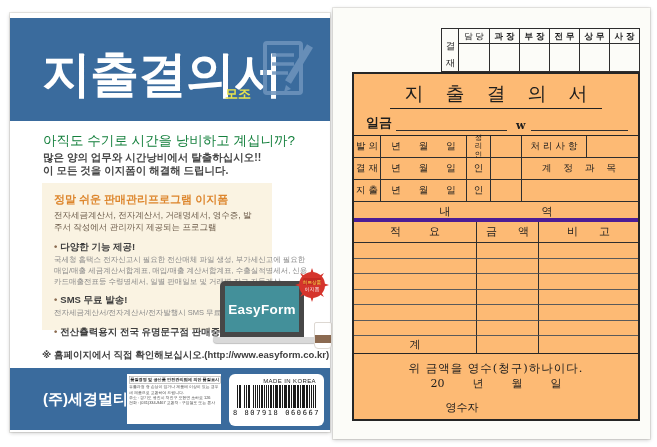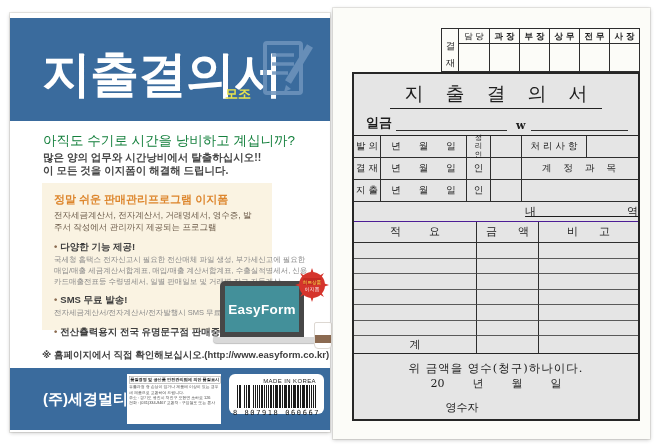--- a/index.html
+++ b/index.html
@@ -40,52 +40,52 @@
   .cup-band { margin-top:12px; height:8px; background:#8b6a51; }
 
   .homepage-note { position:absolute; left:32px; top:336px; font-size:9.5px; font-weight:700; color:#3d3d3d; }
 
   .cover-footer { position:absolute; left:0; right:0; top:355px; height:62px; background:#3a6b9d; }
   .company { position:absolute; left:33px; top:22px; color:#ffffff; font-weight:800; font-size:15px; }
   .quality-box { position:absolute; left:117px; top:6px; width:94px; height:50px; background:#ffffff; overflow:hidden; padding:2px; }
   .quality-inner { width:176px; transform:scale(0.52); transform-origin:0 0; }
   .q-title { font-size:8px; font-weight:700; color:#222; text-align:center; border:1px solid #999; padding:1px 0; margin-bottom:2px; }
   .q-line { font-size:7.5px; color:#444; line-height:1.3; }
-  .barcode-box { position:absolute; left:219px; top:6px; width:95px; height:40px; background:#ffffff; border-radius:6px; }
+  .barcode-box { position:absolute; left:219px; top:6px; width:95px; height:52px; background:#ffffff; border-radius:6px; }
   .made-in { font-size:6px; color:#222; text-align:right; margin:4px 8px 1px 0; letter-spacing:.4px; }
   .bars { height:23px; margin:0 8px; background:repeating-linear-gradient(90deg,#1a1a1a 0 1px,#fff 1px 2px,#1a1a1a 2px 3.5px,#fff 3.5px 4.5px,#1a1a1a 4.5px 5px,#fff 5px 6.5px,#1a1a1a 6.5px 8px,#fff 8px 9px); }
   .barcode-number { font-size:7px; text-align:center; letter-spacing:1.6px; margin-top:1px; font-family:"DejaVu Sans Mono", monospace; color:#111; }
 
   
   .form-page { left:333px; top:8px; width:317px; height:431px; background:#fcfcf8; }
   .serif { font-family:"DejaVu Serif", "Liberation Serif", serif; }
 
   .approval { position:absolute; right:10px; top:20px; display:flex; border:1px solid #2e2e2e; background:#fcfcf8; }
   .approval-stamp { width:17px; border-right:1px solid #2e2e2e; display:flex; align-items:center; justify-content:center; writing-mode:vertical-rl; text-orientation:upright; letter-spacing:7px; font-size:9.5px; color:#222; }
   .approval-col { width:30px; }
   .approval-col + .approval-col { border-left:1px solid #2e2e2e;font-weight:bold; }
   .approval-head { height:15px; line-height:14px; border-bottom:1px solid #2e2e2e; text-align:center; font-size:8.5px; white-space:pre; color:#222; }
   .approval-cell { height:27px; }
 
-  .main-box { position:absolute; left:19px; top:64px; width:288px; height:349px; border:2px solid #262626; background:#e5e5e5; display:flex; flex-direction:column; color:#1d1d1d; }
+  .main-box { position:absolute; left:19px; top:64px; width:288px; height:349px; border:2px solid #262626; background:#fdba74; display:flex; flex-direction:column; color:#1d1d1d; }
   .title-wrap { height:34px; padding-top:7px; text-align:center; }
   .form-title { display:inline-block; font-size:19px; letter-spacing:8px; padding:0 6px 1px 14px; border-bottom:1.5px solid #222; font-weight:500; }
   .amount-row { height:27px; display:flex; align-items:flex-end; padding:0 10px 3px 12px; }
   .amount-label { font-size:13px; font-weight:600; }
   .amount-line-1 { flex:1.15; border-bottom:1px solid #2e2e2e; margin:0 9px 1px 4px; }
   .currency { font-size:11px; font-weight:700; }
   .amount-line-2 { flex:1; border-bottom:1px solid #2e2e2e; margin:0 0 1px 6px; }
 
   .info-grid { display:grid; grid-template-columns:27px 86px 24px 31px 65px 1fr; border-top:1.5px solid #262626; }
   .ig-cell { height:22px; border-bottom:1px solid #2e2e2e; display:flex; align-items:center; justify-content:center; font-size:9.5px; white-space:pre; }
   .br { border-right:1px solid #2e2e2e; }
   .seal-small { font-size:7.5px; line-height:1.1; white-space:normal; word-break:break-all; text-align:center; padding:0 5px; }
   .span-right { grid-column:5 / 7; letter-spacing:2px; }
 
-  .section-band { height:20px; line-height:19px; text-align:right; font-size:11px; border-bottom:1px solid #4c1d95; white-space:pre;text-decoration:underline; }
+  .section-band { height:20px; line-height:19px; text-align:center; font-size:11px; border-bottom:4px solid #4c1d95; white-space:pre; }
 
   .detail-grid { display:grid; grid-template-columns:123px 62px 1fr; }
   .dh { height:21px; line-height:20px; border-bottom:1px solid #2e2e2e; text-align:center; font-size:11px; white-space:pre; }
   .dr { height:15.5px; border-bottom:1px solid #5a5a5a; }
   .total-cell { height:18px; border-bottom:1.5px solid #262626; display:flex; align-items:center; justify-content:center; font-size:11px; }
 
   .form-footer { flex:1; text-align:center; }
   .ff1 { margin-top:7px; font-size:11.5px; letter-spacing:1px; }
   .ff-date { font-size:11px; white-space:pre; }
   .ff-recv { margin-top:9px; font-size:11px; transform:translateX(-34px); }
@@ -192,25 +192,25 @@
     </div>
     <div class="approval-col">
       <div class="approval-head">과 장</div>
         <div class="approval-cell"></div>
     </div>
     <div class="approval-col">
       <div class="approval-head">부 장</div>
         <div class="approval-cell"></div>
     </div>
     <div class="approval-col">
+      <div class="approval-head">전 무</div>
+        <div class="approval-cell"></div>
+    </div>
+    <div class="approval-col">
       <div class="approval-head">상 무</div>
-        <div class="approval-cell"></div>
-    </div>
-    <div class="approval-col">
-      <div class="approval-head">전 무</div>
         <div class="approval-cell"></div>
     </div>
     <div class="approval-col">
       <div class="approval-head">사 장</div>
         <div class="approval-cell"></div>
     </div>
   </div>
 
   <div class="main-box">
     <div class="title-wrap">

